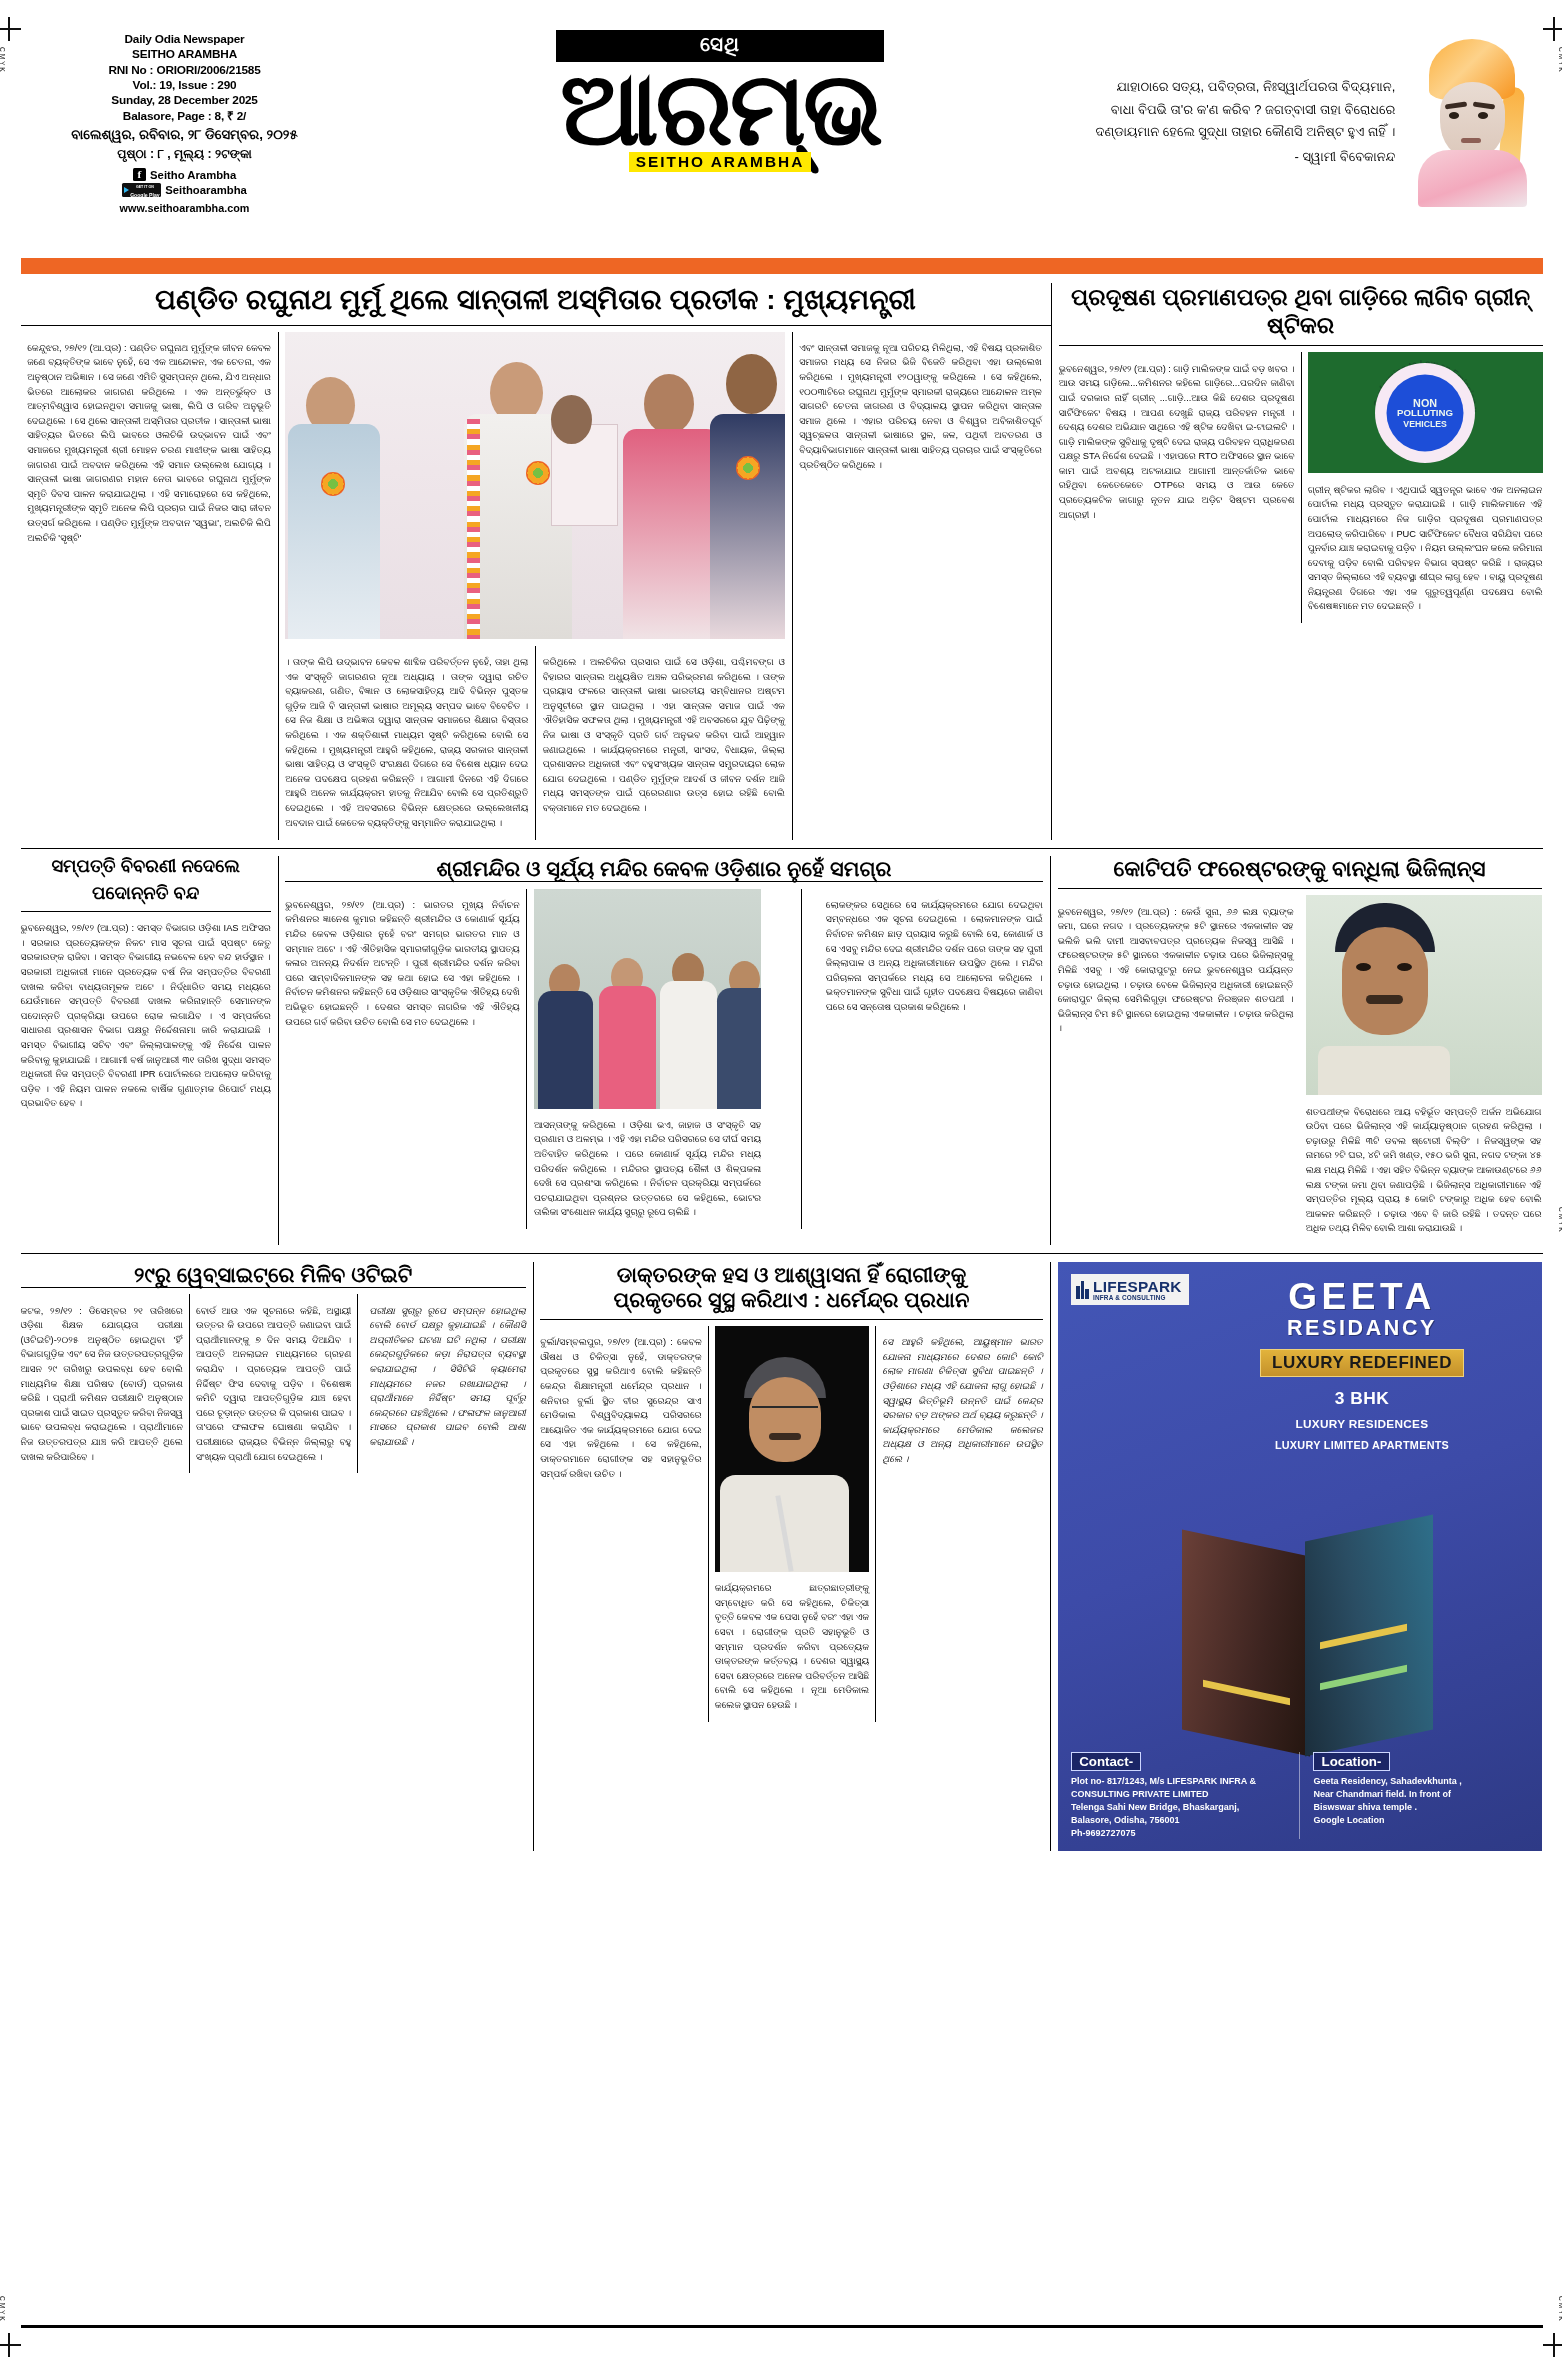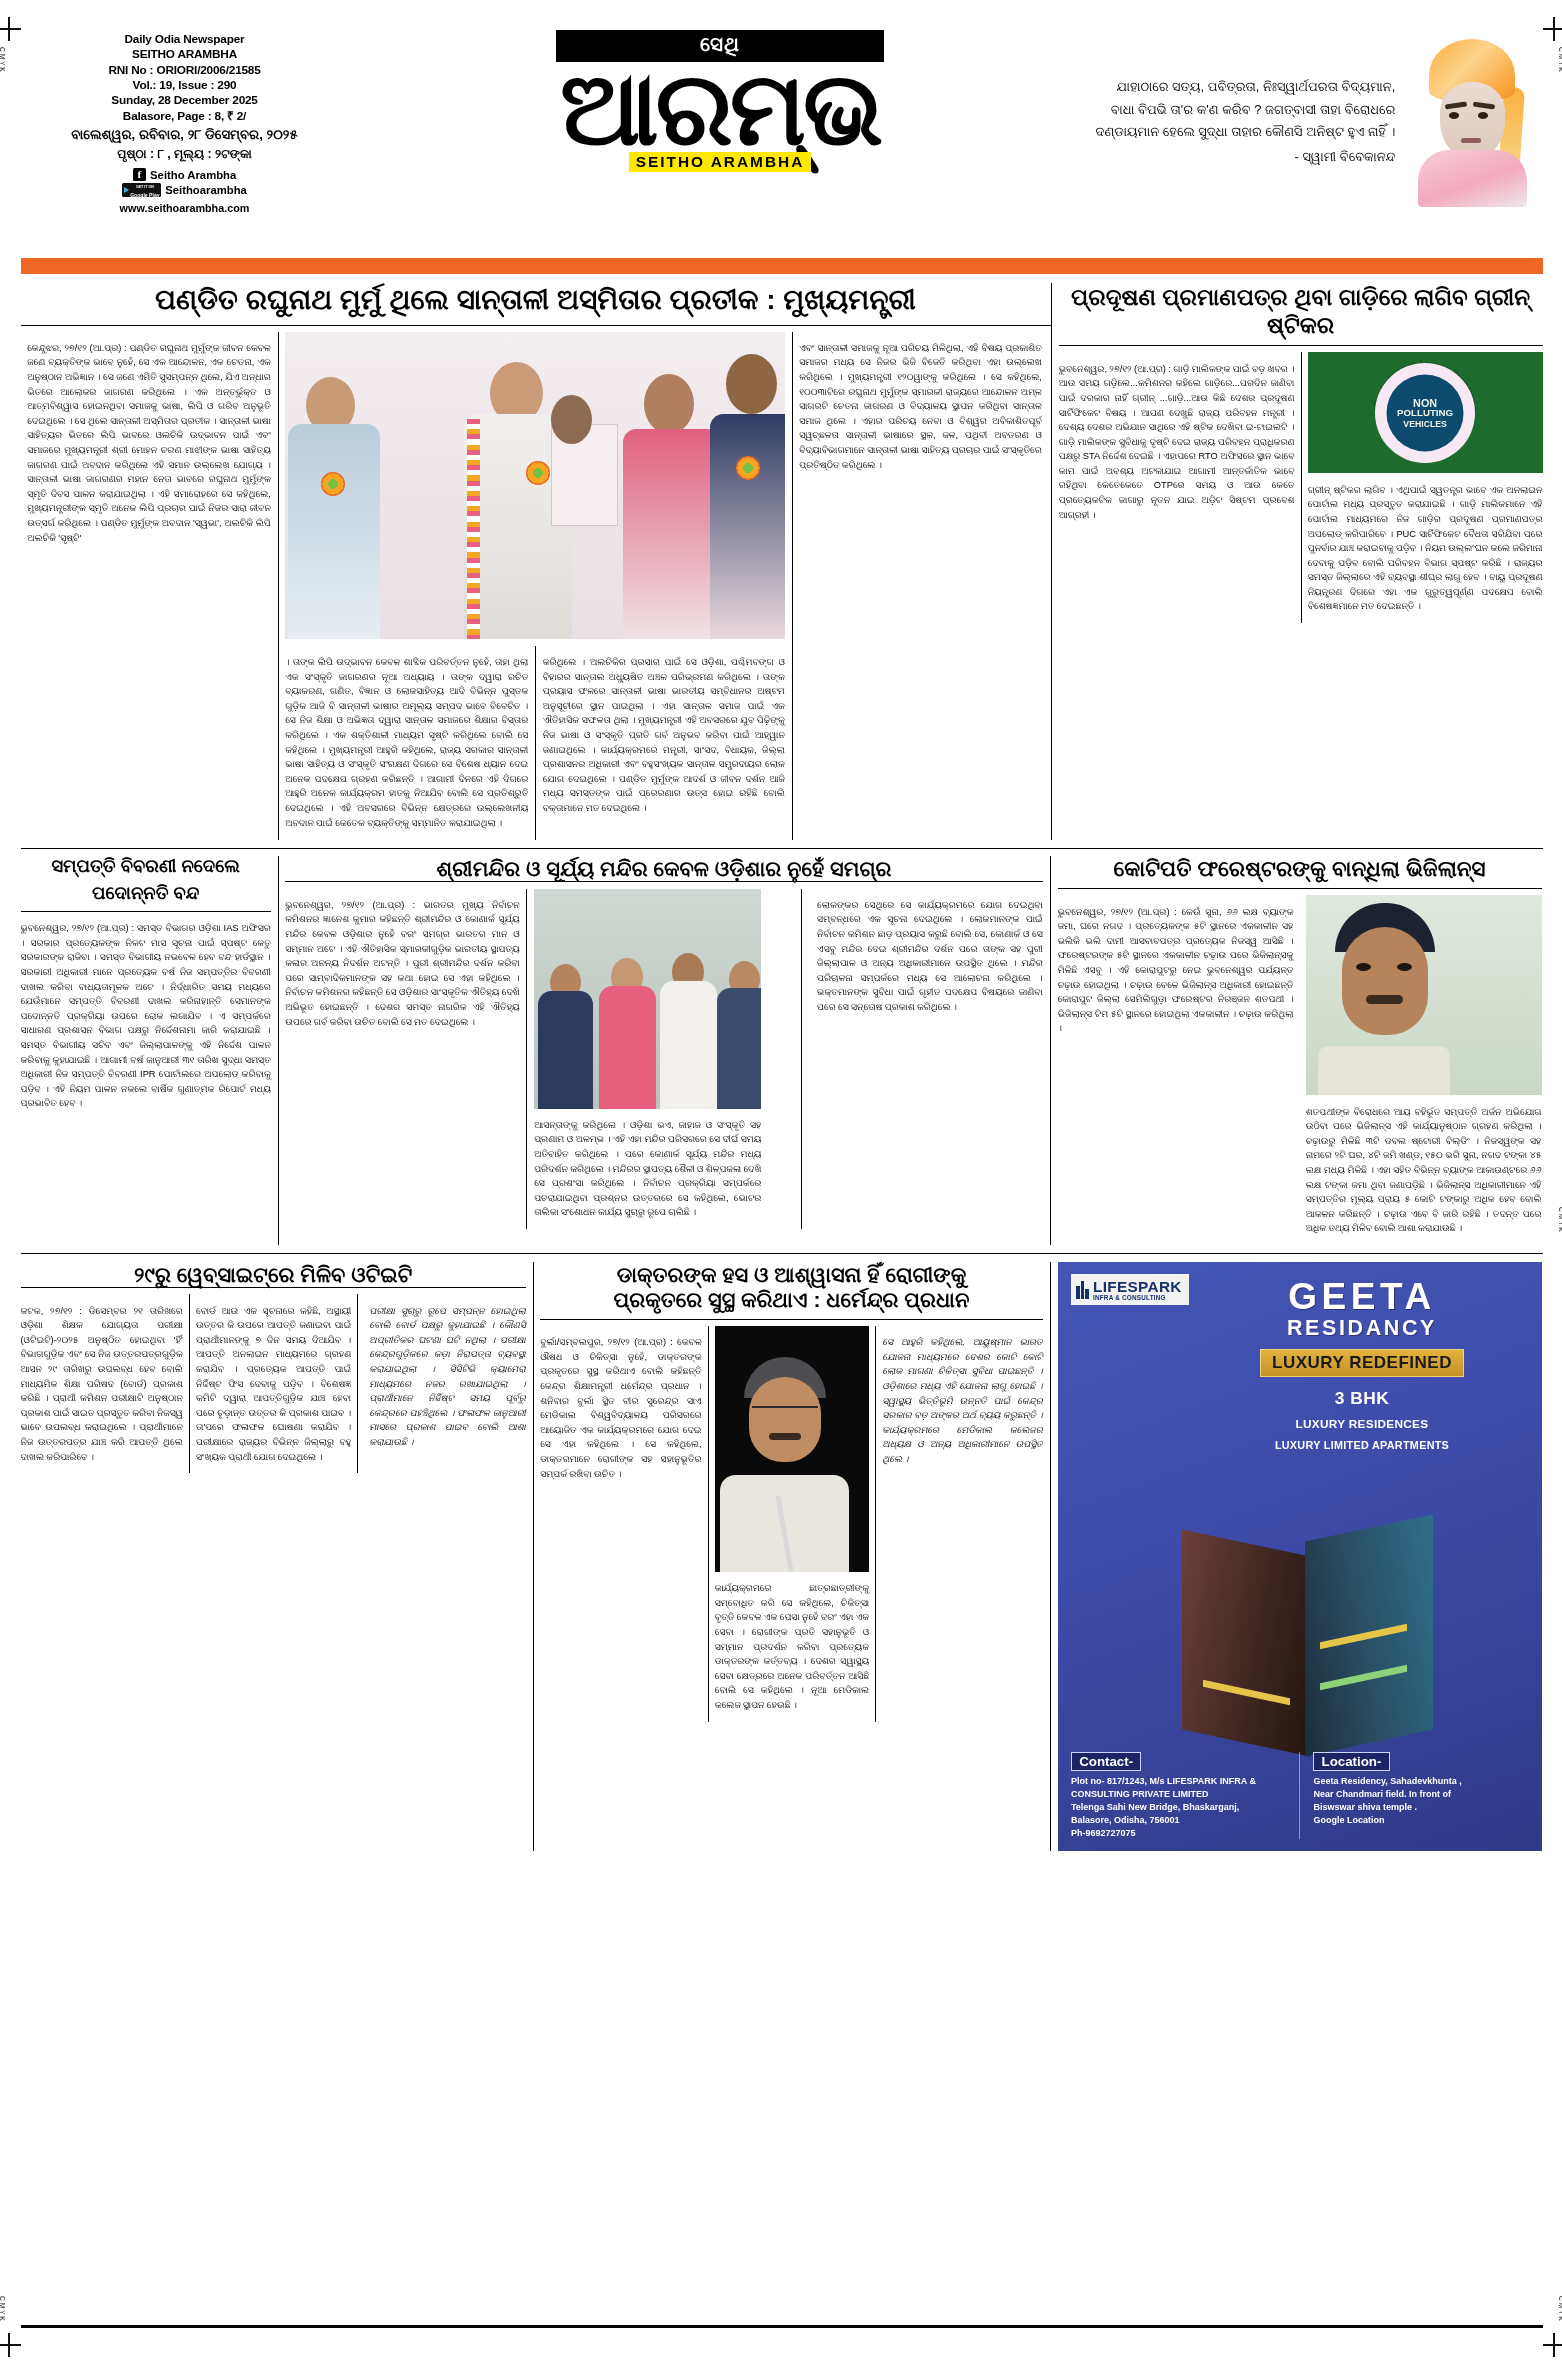--- a/index.html
+++ b/index.html
@@ -121,21 +121,21 @@
   .ad-foot .tag { display:inline-block; border:1px solid #cdd6ff; background:#1b2566;
                   font-size:13.3px; font-weight:bold; padding:1px 7.2px; margin-bottom:4.1px; }
   .ad-foot .ln { font-size:9px; font-weight:bold; line-height:12.8px; }
   .ad-div { width:1px; background:rgba(255,255,255,.45); }
 
   
   .np { position:relative; background:#1e6b2e; }
   .np .ring { position:absolute; left:50%; top:50%; transform:translate(-50%,-50%);
      width:100px;height:100px;border-radius:50%;background:#f7e9f4; }
   .np .core { position:absolute; left:50%; top:50%; transform:translate(-50%,-50%);
-     width:77px;height:77px;border-radius:50%;background:#0c4a6e;
+     width:77px;height:77px;border-radius:50%;background:#1d4ed8;
      display:flex;flex-direction:column;align-items:center;justify-content:center;
      color:#eef7ee;font-weight:bold;line-height:10.2px;text-align:center; }
   .np .core span { display:block; }
   .np .c1{font-size:10.8px;} .np .c2{font-size:9.7px;} .np .c3{font-size:8.7px;}
   .np svg text { font-family:"Liberation Sans", sans-serif; font-weight:bold; fill:#1b4d2a; font-size:17px; }
 </style>
 </head>
 <body>
 
 <div class="page">
@@ -303,21 +303,21 @@
             <div class="ph-torso" style="left:4.1px;bottom:0;width:55px;height:118px;background:#2c3a5e;"></div>
             <div class="ph-head" style="left:77px;bottom:113px;width:32px;height:38px;background:#c49775;"></div>
             <div class="ph-torso" style="left:65px;bottom:0;width:57px;height:123px;background:#e8607f;"></div>
             <div class="ph-head" style="left:138px;bottom:118px;width:32px;height:38px;background:#a87a55;"></div>
             <div class="ph-torso" style="left:126px;bottom:0;width:57px;height:128px;background:#f2f0ec;"></div>
             <div class="ph-head" style="left:195px;bottom:111px;width:31px;height:37px;background:#b88a63;"></div>
             <div class="ph-torso" style="left:183px;bottom:0;width:57px;height:121px;background:#3a4b6c;"></div>
           </div>
           <p class="body-txt">ଆସନ୍ତାଙ୍କୁ କରିଥିଲେ । ଓଡ଼ିଶା ଭଏ, ଜାହାଜ ଓ ସଂସ୍କୃତି ସହ ପ୍ରଣାମ ଓ ଅଳମ୍ଭ । ଏହି ଏହା ମନ୍ଦିର ପରିସରରେ ସେ ଦୀର୍ଘ ସମୟ ଅତିବାହିତ କରିଥିଲେ । ପରେ କୋଣାର୍କ ସୂର୍ଯ୍ୟ ମନ୍ଦିର ମଧ୍ୟ ପରିଦର୍ଶନ କରିଥିଲେ । ମନ୍ଦିରର ସ୍ଥାପତ୍ୟ ଶୈଳୀ ଓ ଶିଳ୍ପକଳା ଦେଖି ସେ ପ୍ରଶଂସା କରିଥିଲେ । ନିର୍ବାଚନ ପ୍ରକ୍ରିୟା ସମ୍ପର୍କରେ ପଚରାଯାଇଥିବା ପ୍ରଶ୍ନର ଉତ୍ତରରେ ସେ କହିଥିଲେ, ଭୋଟର ତାଲିକା ସଂଶୋଧନ କାର୍ଯ୍ୟ ସୁଚାରୁ ରୂପେ ଚାଲିଛି ।</p>
         </div>
-        <div class="col-sep" style="width:33.33%;padding-left:15px;margin-left:33px;">
+        <div class="col-sep" style="width:33.33%;padding-left:24px;margin-left:33px;">
           <p class="body-txt">ଲୋକଙ୍କର ସେଥିରେ ସେ କାର୍ଯ୍ୟକ୍ରମରେ ଯୋଗ ଦେଇଥିବା ସମ୍ବନ୍ଧରେ ଏକ ସୂଚନା ଦେଇଥିଲେ । ଲୋକମାନଙ୍କ ପାଇଁ ନିର୍ବାଚନ କମିଶନ ଛାଡ଼ ପ୍ରୟାସ କରୁଛି ବୋଲି ସେ, କୋଣାର୍କ ଓ ସେ ଏସବୁ ମନ୍ଦିର ଦେଇ ଶ୍ରୀମନ୍ଦିର ଦର୍ଶନ ପରେ ତାଙ୍କ ସହ ପୁରୀ ଜିଲ୍ଲାପାଳ ଓ ଅନ୍ୟ ଅଧିକାରୀମାନେ ଉପସ୍ଥିତ ଥିଲେ । ମନ୍ଦିର ପରିଚାଳନା ସମ୍ପର୍କରେ ମଧ୍ୟ ସେ ଆଲୋଚନା କରିଥିଲେ । ଭକ୍ତମାନଙ୍କ ସୁବିଧା ପାଇଁ ଗୃହୀତ ପଦକ୍ଷେପ ବିଷୟରେ ଜାଣିବା ପରେ ସେ ସନ୍ତୋଷ ପ୍ରକାଶ କରିଥିଲେ ।</p>
         </div>
       </div>
     </div>
 
     <div class="col-sep" style="width:492px;padding-left:7.2px;">
       <div class="hl" style="font-size:21.5px;padding-bottom:6.1px;">କୋଟିପତି ଫରେଷ୍ଟରଙ୍କୁ ବାନ୍ଧିଲା ଭିଜିଲାନ୍ସ</div>
       <div class="rule" style="margin-bottom:6.1px;"></div>
       <div style="display:flex;">
         <div style="width:50%;padding-right:6.1px;">

